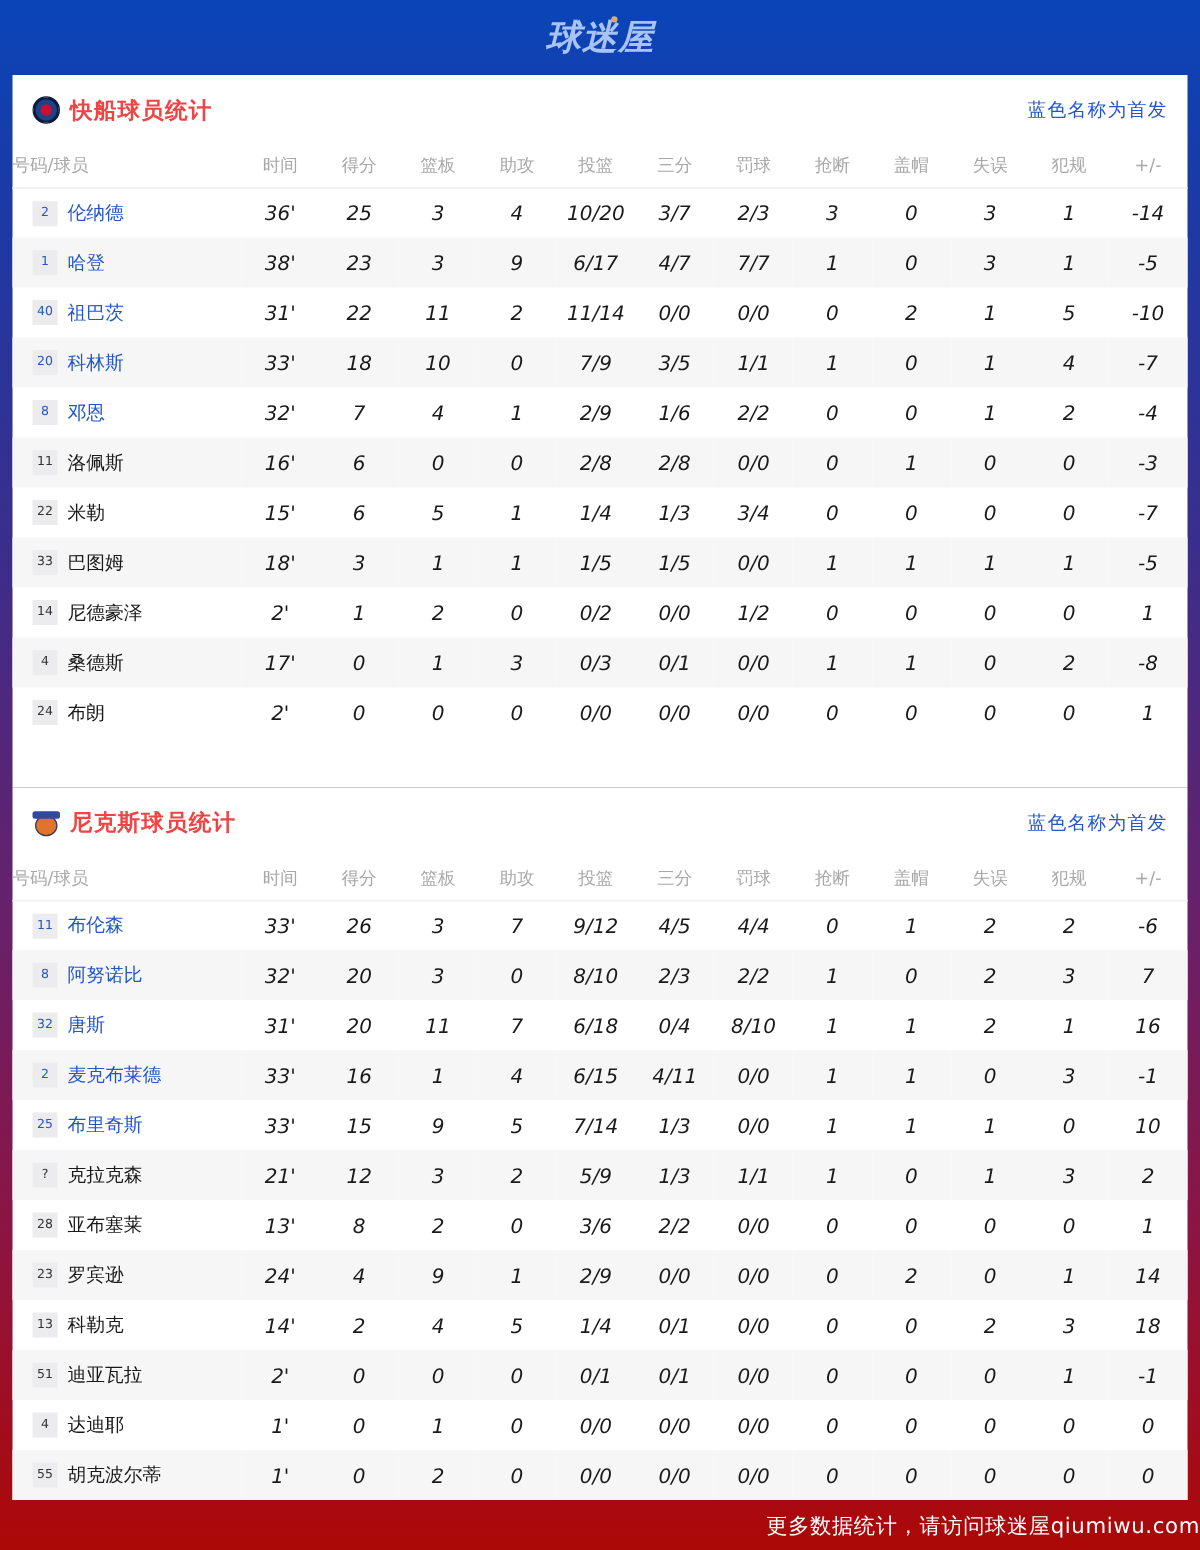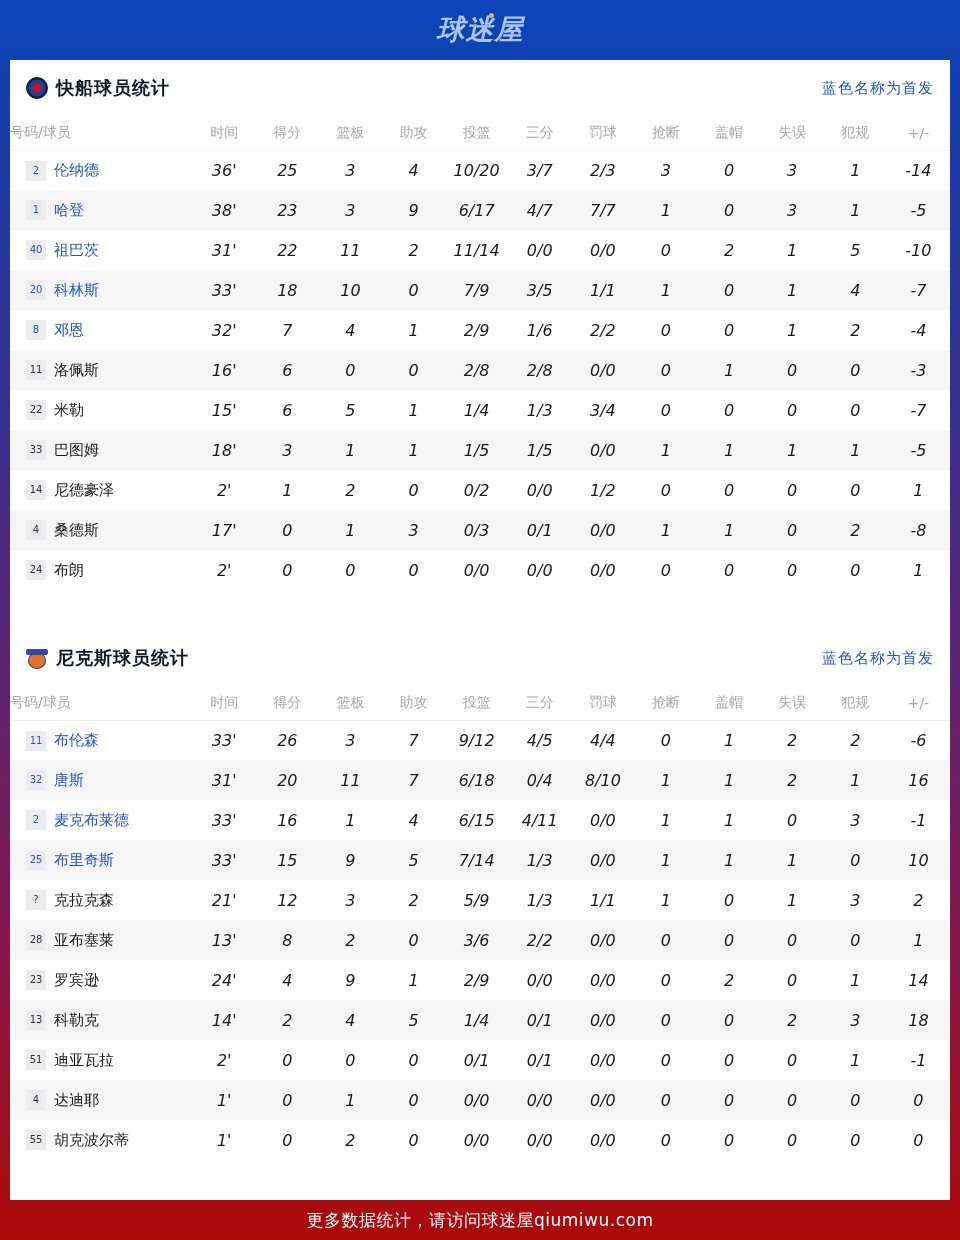--- a/index.html
+++ b/index.html
@@ -28,21 +28,21 @@
   .card {
     position: absolute; left: 10px; width: 940px; background: #ffffff;
   }
   .card.clippers { top: 60px; height: 570px; }
   .card.knicks { top: 630px; height: 570px; }
   .card-head {
     height: 56px; display: flex; align-items: center; justify-content: space-between;
     padding: 0 16px 0 16px;
   }
   .team-title { display: flex; align-items: center; gap: 8px; }
-  .team-title .title-text { font-size: 18px; font-weight: bold; color: #0f172a; letter-spacing: 1px; }
+  .team-title .title-text { font-size: 18px; font-weight: bold; color: #ef4444; letter-spacing: 1px; }
   .logo-clippers {
     width: 22px; height: 22px; border-radius: 50%;
     background: radial-gradient(circle, #c8102e 0 4px, #1d428a 5px 8px, #0d1a3a 9px 11px);
     border: 1px solid #0b1b3a;
   }
   .logo-knicks {
     width: 22px; height: 22px; position: relative;
   }
   .logo-knicks .ball {
     position: absolute; left: 2px; top: 5px; width: 18px; height: 17px; border-radius: 50%;
@@ -69,21 +69,21 @@
     background: #ececee; font-size: 10px; text-align: center; color: #333;
     vertical-align: middle; margin-right: 8px;
   }
   .num-badge.starter { color: #2356c8; }
   .pname { font-size: 15px; vertical-align: middle; color: #1a1a1a; }
   .pname.starter { color: #2356c8; }
   col.c-player { width: 182px; }
   col.c-stat { width: 62.9px; }
   .footer {
     position: absolute; top: 1200px; left: 0; width: 960px; height: 40px;
-    display: flex; align-items: center; justify-content: center;
+    display: flex; align-items: center; justify-content: flex-end;
     color: #ffffff; font-size: 17px; letter-spacing: 0.5px;
   }
 </style>
 </head>
 <body>
 
 <div class="brand-bar">
   <div class="brand-logo">
     <span>球迷屋</span>
     <span class="dot"></span>
@@ -355,20 +355,35 @@
           <td>9/12</td>
           <td>4/5</td>
           <td>4/4</td>
           <td>0</td>
           <td>1</td>
           <td>2</td>
           <td>2</td>
           <td>-6</td>
         </tr>
         <tr class="row">
+          <td class="player-cell"><span class="num-badge starter">8</span><span class="pname starter">阿努诺比</span></td>
+          <td>32'</td>
+          <td>20</td>
+          <td>3</td>
+          <td>0</td>
+          <td>8/10</td>
+          <td>2/3</td>
+          <td>2/2</td>
+          <td>1</td>
+          <td>0</td>
+          <td>2</td>
+          <td>3</td>
+          <td>7</td>
+        </tr>
+        <tr class="row">
           <td class="player-cell"><span class="num-badge starter">32</span><span class="pname starter">唐斯</span></td>
           <td>31'</td>
           <td>20</td>
           <td>11</td>
           <td>7</td>
           <td>6/18</td>
           <td>0/4</td>
           <td>8/10</td>
           <td>1</td>
           <td>1</td>

